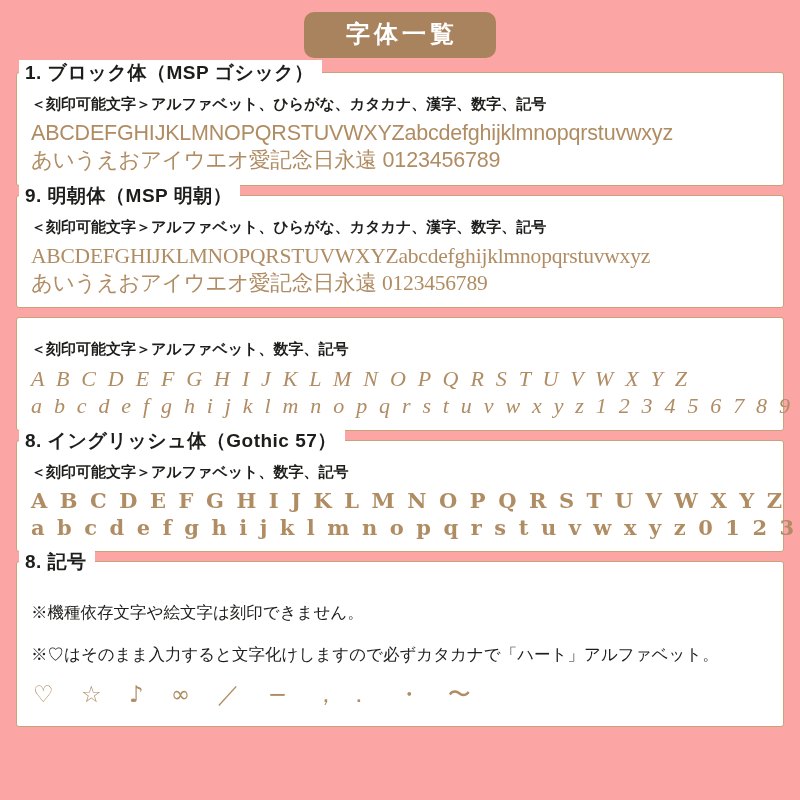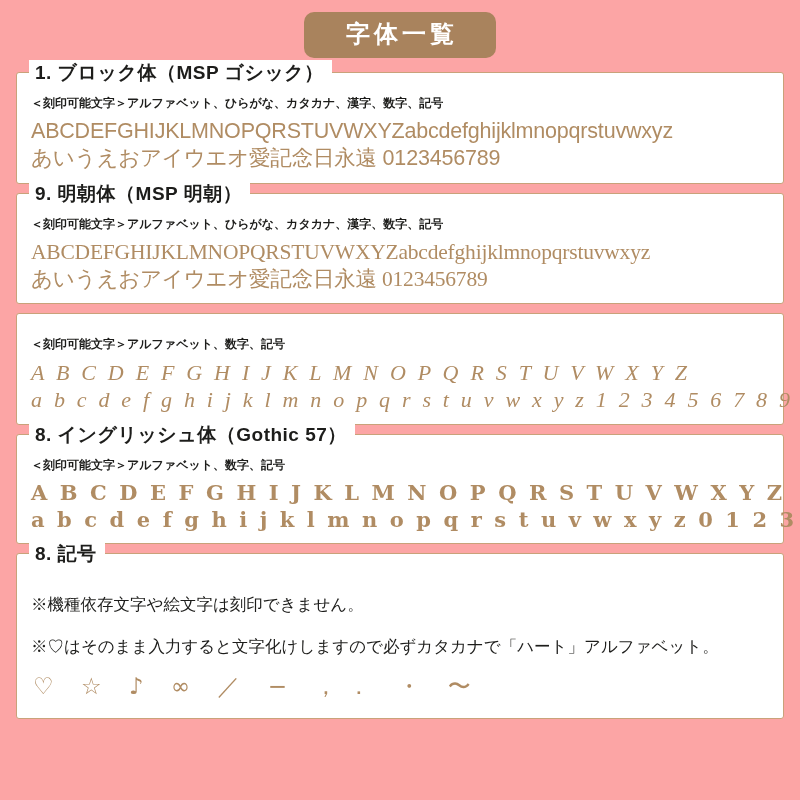--- a/index.html
+++ b/index.html
@@ -44,34 +44,34 @@
     position: relative;
     border: 1px solid #c9a27a;
     border-radius: 3px;
     margin-bottom: 9px;
     padding: 10px 12px 10px 12px;
     background: #ffffff;
   }
   .sec-head {
     position: absolute;
     top: -13px;
-    left: 12px;
+    left: 2px;
     background: #ffffff;
     padding: 0 8px 0 6px;
     font-size: 19px;
     font-weight: bold;
     color: #1d1d1b;
     letter-spacing: 0.5px;
     white-space: nowrap;
   }
   .sec-body {
     padding-top: 12px;
   }
   .allowed {
-    font-size: 12px;
+    font-size: 15px;
     font-weight: bold;
     color: #1d1d1b;
     letter-spacing: 0px;
     margin: 0 0 6px 2px;
     white-space: nowrap;
   }
   .sample {
     color: #b08c63;
     white-space: nowrap;
     line-height: 1.26;

